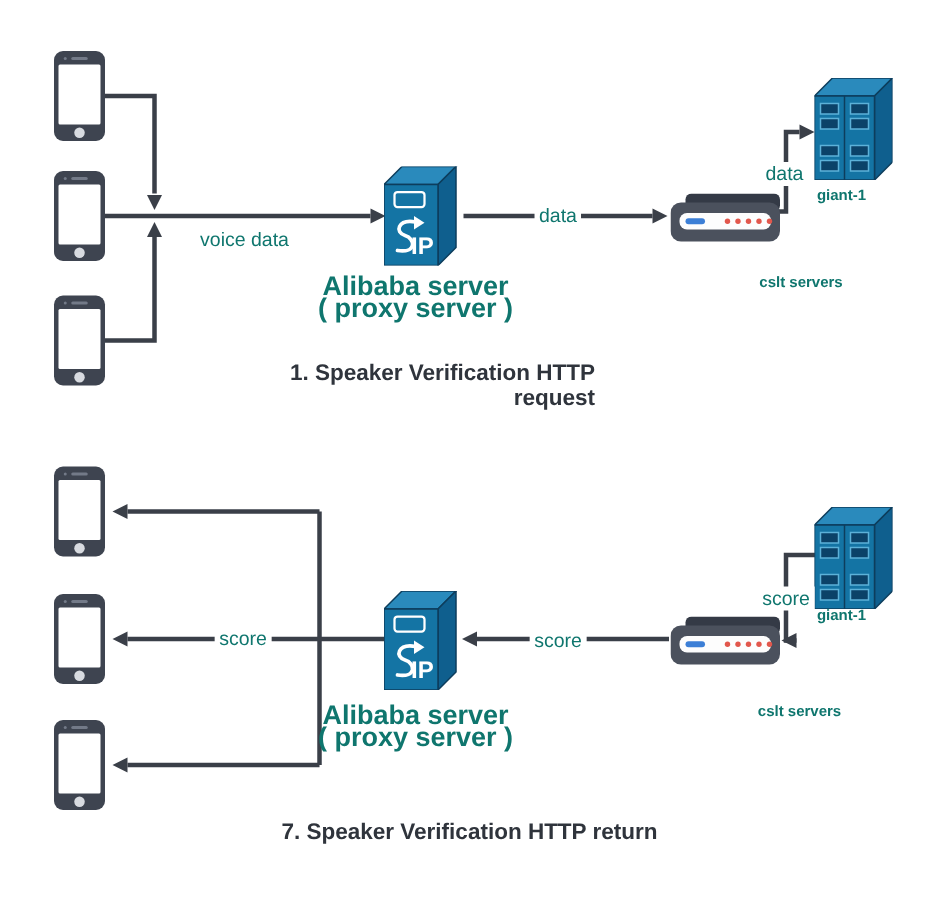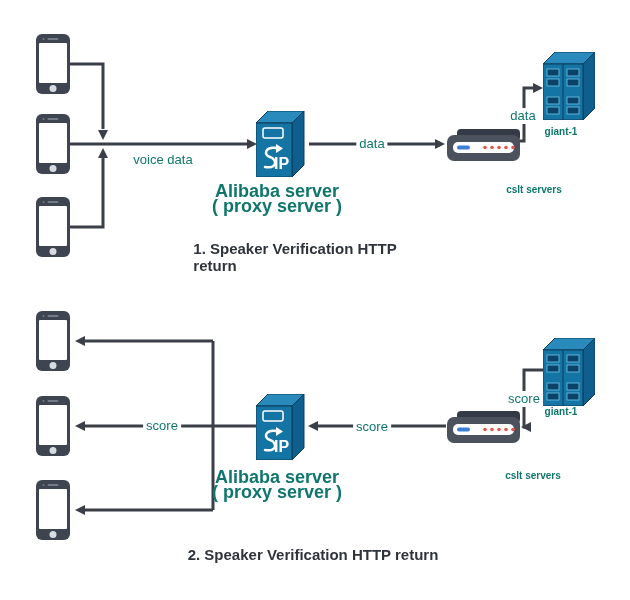--- a/index.html
+++ b/index.html
@@ -14,21 +14,21 @@
   .phone-screen{position:absolute;left:3px;right:3px;top:9px;bottom:11px;background:#fff;border-radius:1px;}
   .phone-speaker{position:absolute;top:4px;left:50%;transform:translateX(-50%);width:11px;height:2px;background:#737a88;border-radius:1px;}
   .phone-speaker::before{content:"";position:absolute;left:-5px;top:0;width:2px;height:2px;border-radius:50%;background:#737a88;}
   .phone-home{position:absolute;bottom:2px;left:50%;transform:translateX(-50%);width:7px;height:7px;border-radius:50%;background:#d8dbe0;}
   
   .lbl{position:absolute;transform:translate(-50%,-50%);white-space:nowrap;color:#0f766e;}
   .edge{background:#ffffff;padding:0 3px;font-size:13px;line-height:16px;}
   .node-title{font-weight:bold;font-size:18px;}
   .node-sub{font-weight:bold;font-size:18px;}
   .small-name{font-weight:bold;font-size:10px;}
-  .caption{position:absolute;transform:translateX(-50%);text-align:left;font-weight:bold;font-size:15px;line-height:17px;color:#2f343c;white-space:nowrap;}
+  .caption{position:absolute;transform:translateX(-50%);text-align:right;font-weight:bold;font-size:15px;line-height:17px;color:#2f343c;white-space:nowrap;}
 </style>
 </head>
 <body>
 
 <div class="canvas">
 
   <svg class="wires" width="630" height="600" viewBox="0 0 630 600">
     <g stroke="#3a3f48" stroke-width="3" fill="none">
 
       <path d="M 70 64 H 103 V 129"></path>
@@ -119,21 +119,21 @@
   <div class="lbl edge" style="left:372px;top:144px">data</div>
   <div class="lbl edge" style="left:523px;top:116px">data</div>
 
   <div class="lbl node-title" style="left:277px;top:191px">Alibaba server</div>
   <div class="lbl node-sub" style="left:277px;top:206px">( proxy server )</div>
   <div class="lbl small-name" style="left:561px;top:131px">giant-1</div>
   <div class="lbl small-name" style="left:534px;top:189px">cslt servers</div>
 
   <div class="caption" style="left:295px;top:240px">
     <div>1. Speaker Verification HTTP</div>
-    <div>return</div>
+    <div>request</div>
   </div>
 
   <div class="phone" style="left:36px;top:311px">
     <div class="phone-speaker"></div>
     <div class="phone-screen"></div>
     <div class="phone-home"></div>
   </div>
   <div class="phone" style="left:36px;top:396px">
     <div class="phone-speaker"></div>
     <div class="phone-screen"></div>
@@ -186,15 +186,15 @@
 
   <div class="lbl edge" style="left:162px;top:426px">score</div>
   <div class="lbl edge" style="left:372px;top:427px">score</div>
   <div class="lbl edge" style="left:524px;top:399px">score</div>
 
   <div class="lbl node-title" style="left:277px;top:477px">Alibaba server</div>
   <div class="lbl node-sub" style="left:277px;top:492px">( proxy server )</div>
   <div class="lbl small-name" style="left:561px;top:411px">giant-1</div>
   <div class="lbl small-name" style="left:533px;top:475px">cslt servers</div>
 
-  <div class="caption" style="left:313px;top:546px">2. Speaker Verification HTTP return</div>
+  <div class="caption" style="left:313px;top:546px">7. Speaker Verification HTTP return</div>
 
 </div>
 
 </body></html>

